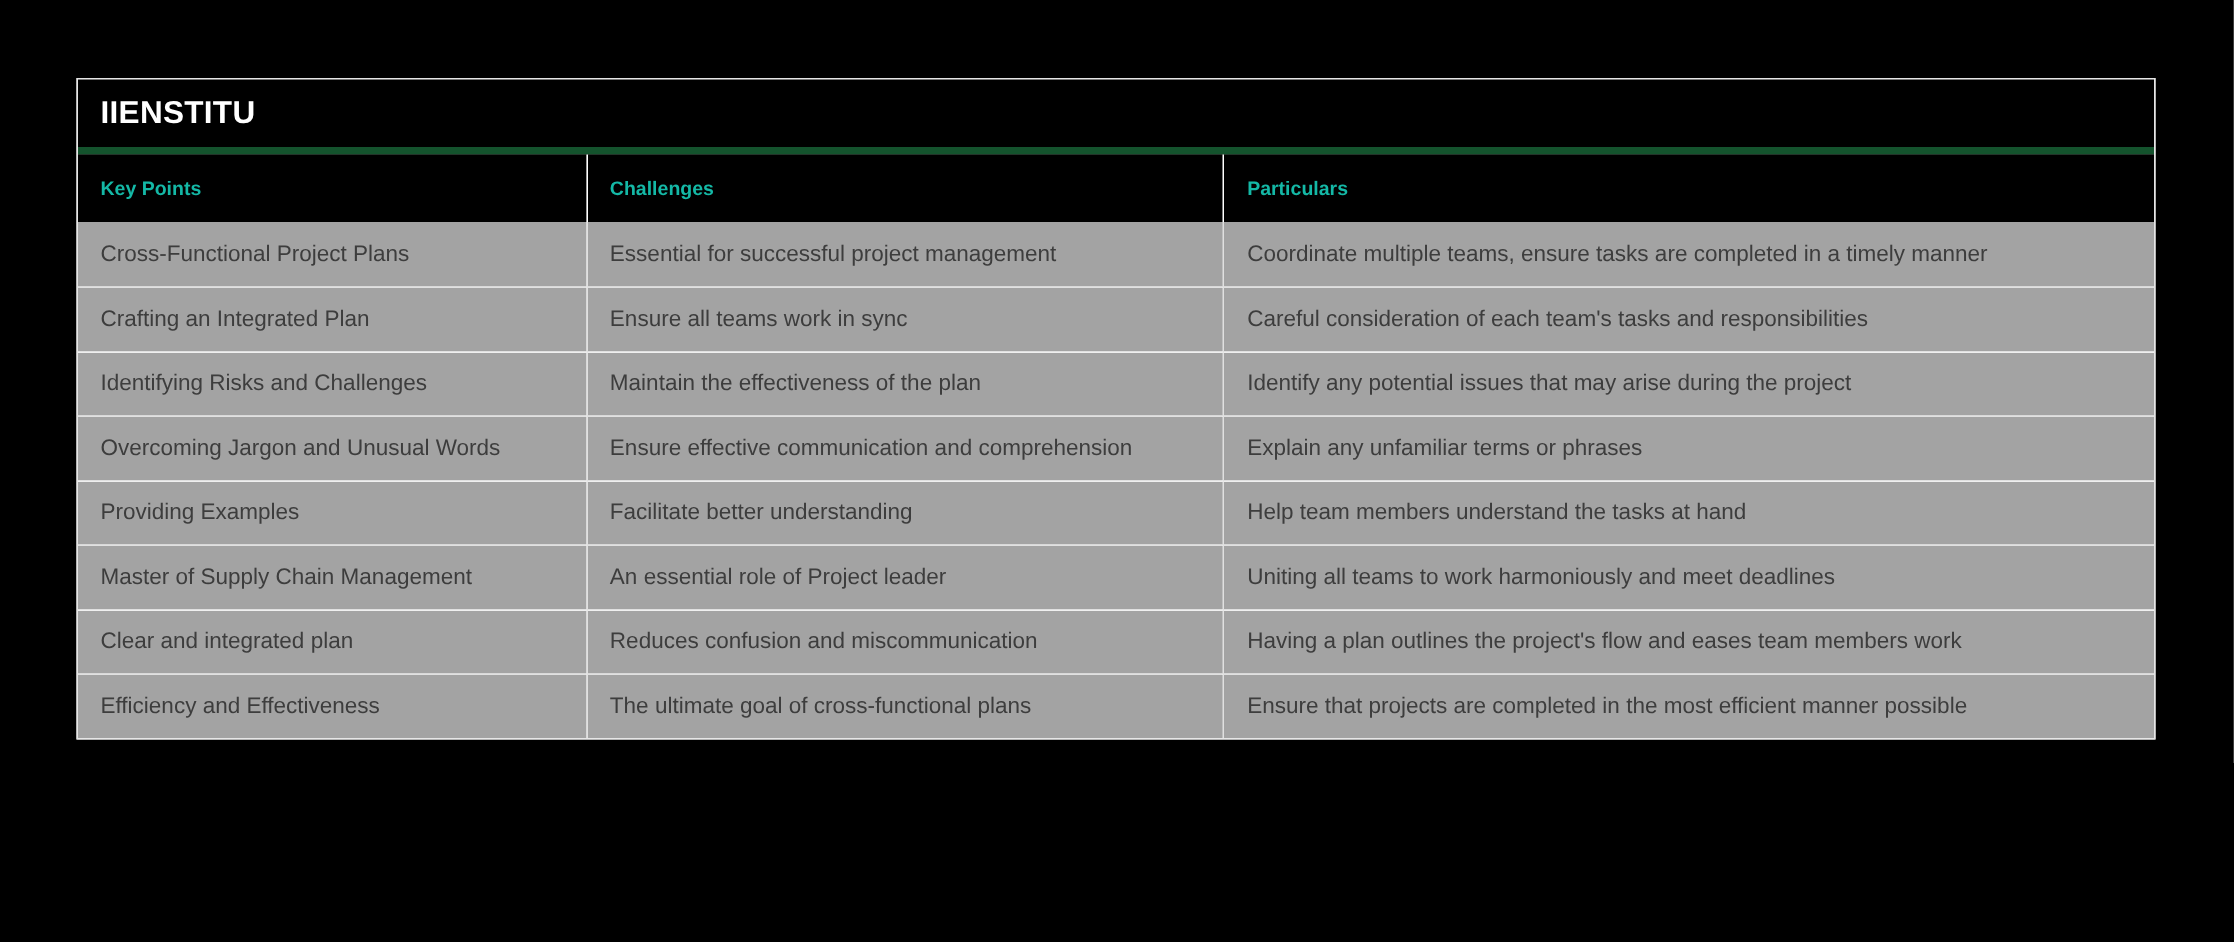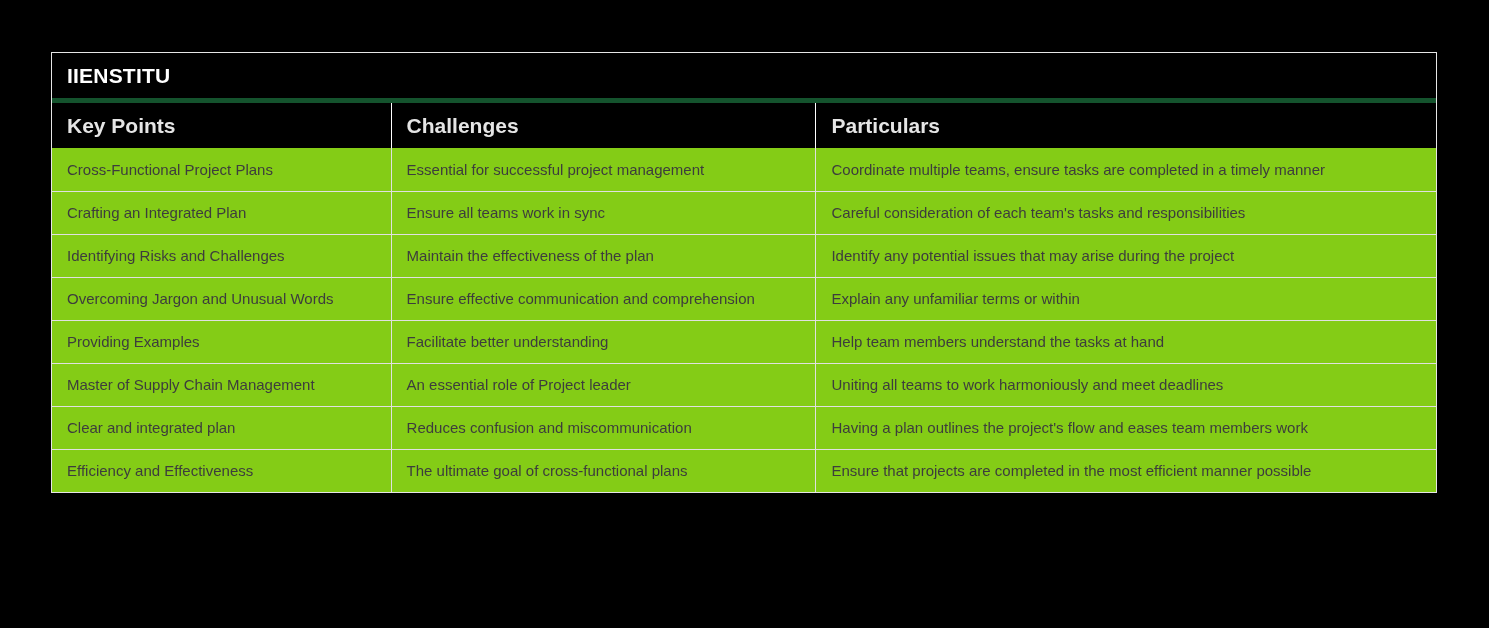--- a/index.html
+++ b/index.html
@@ -33,32 +33,32 @@
   table.data {
     width: 100%;
     border-collapse: collapse;
     table-layout: fixed;
   }
   col.c1 { width: 24.5%; }
   col.c2 { width: 30.7%; }
   col.c3 { width: 44.8%; }
   thead th {
     background: #000000;
-    color: #e5e5e5;
+    color: #14b8a6;
     text-align: left;
-    font-size: 21px;
+    font-size: 13px;
     font-weight: bold;
     height: 45px;
     padding: 0 10px 0 15px;
     border-left: 1px solid #ffffff;
     vertical-align: middle;
   }
   thead th:first-child { border-left: none; }
   tbody td {
-    background: #84cc16;
+    background: #a3a3a3;
     color: #3d3d3d;
     font-size: 15px;
     height: 43px;
     padding: 0 10px 0 15px;
     border-top: 1px solid #e0e0e0;
     border-left: 1px solid #e0e0e0;
     vertical-align: middle;
     white-space: nowrap;
     overflow: hidden;
     margin-left: 12px;
@@ -96,21 +96,21 @@
           <td>Careful consideration of each team's tasks and responsibilities</td>
         </tr>
         <tr>
           <td>Identifying Risks and Challenges</td>
           <td>Maintain the effectiveness of the plan</td>
           <td>Identify any potential issues that may arise during the project</td>
         </tr>
         <tr>
           <td>Overcoming Jargon and Unusual Words</td>
           <td>Ensure effective communication and comprehension</td>
-          <td>Explain any unfamiliar terms or within</td>
+          <td>Explain any unfamiliar terms or phrases</td>
         </tr>
         <tr>
           <td>Providing Examples</td>
           <td>Facilitate better understanding</td>
           <td>Help team members understand the tasks at hand</td>
         </tr>
         <tr>
           <td>Master of Supply Chain Management</td>
           <td>An essential role of Project leader</td>
           <td>Uniting all teams to work harmoniously and meet deadlines</td>

